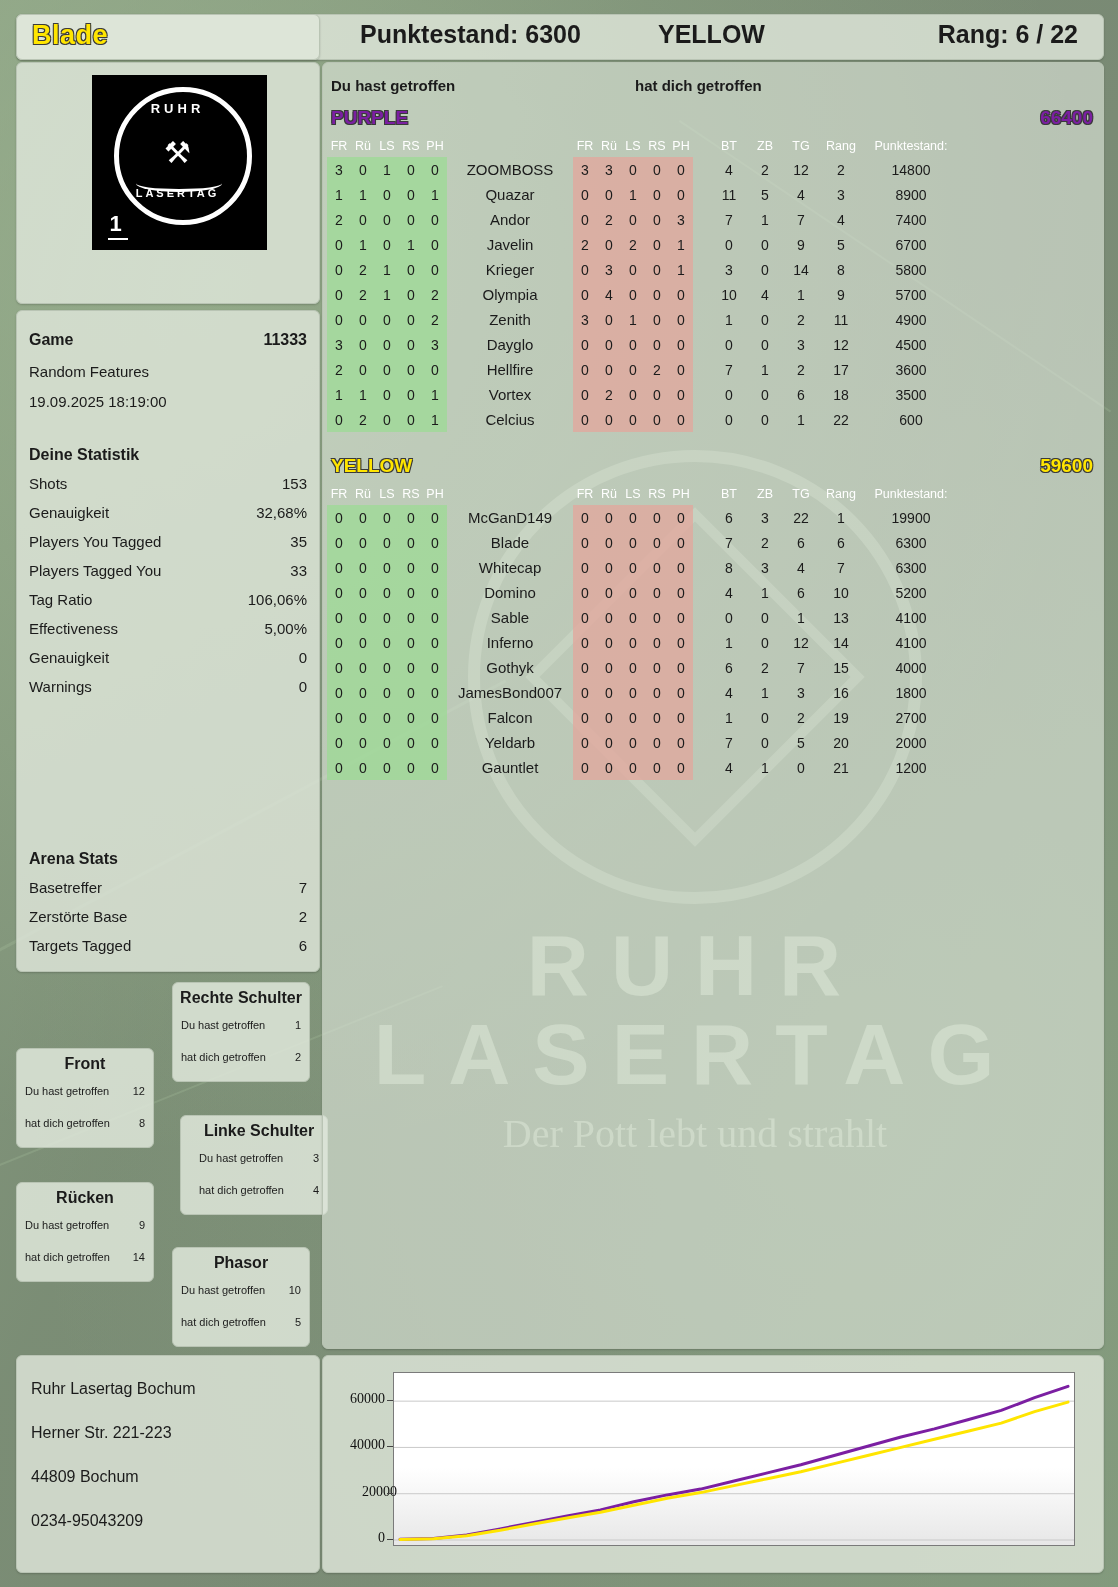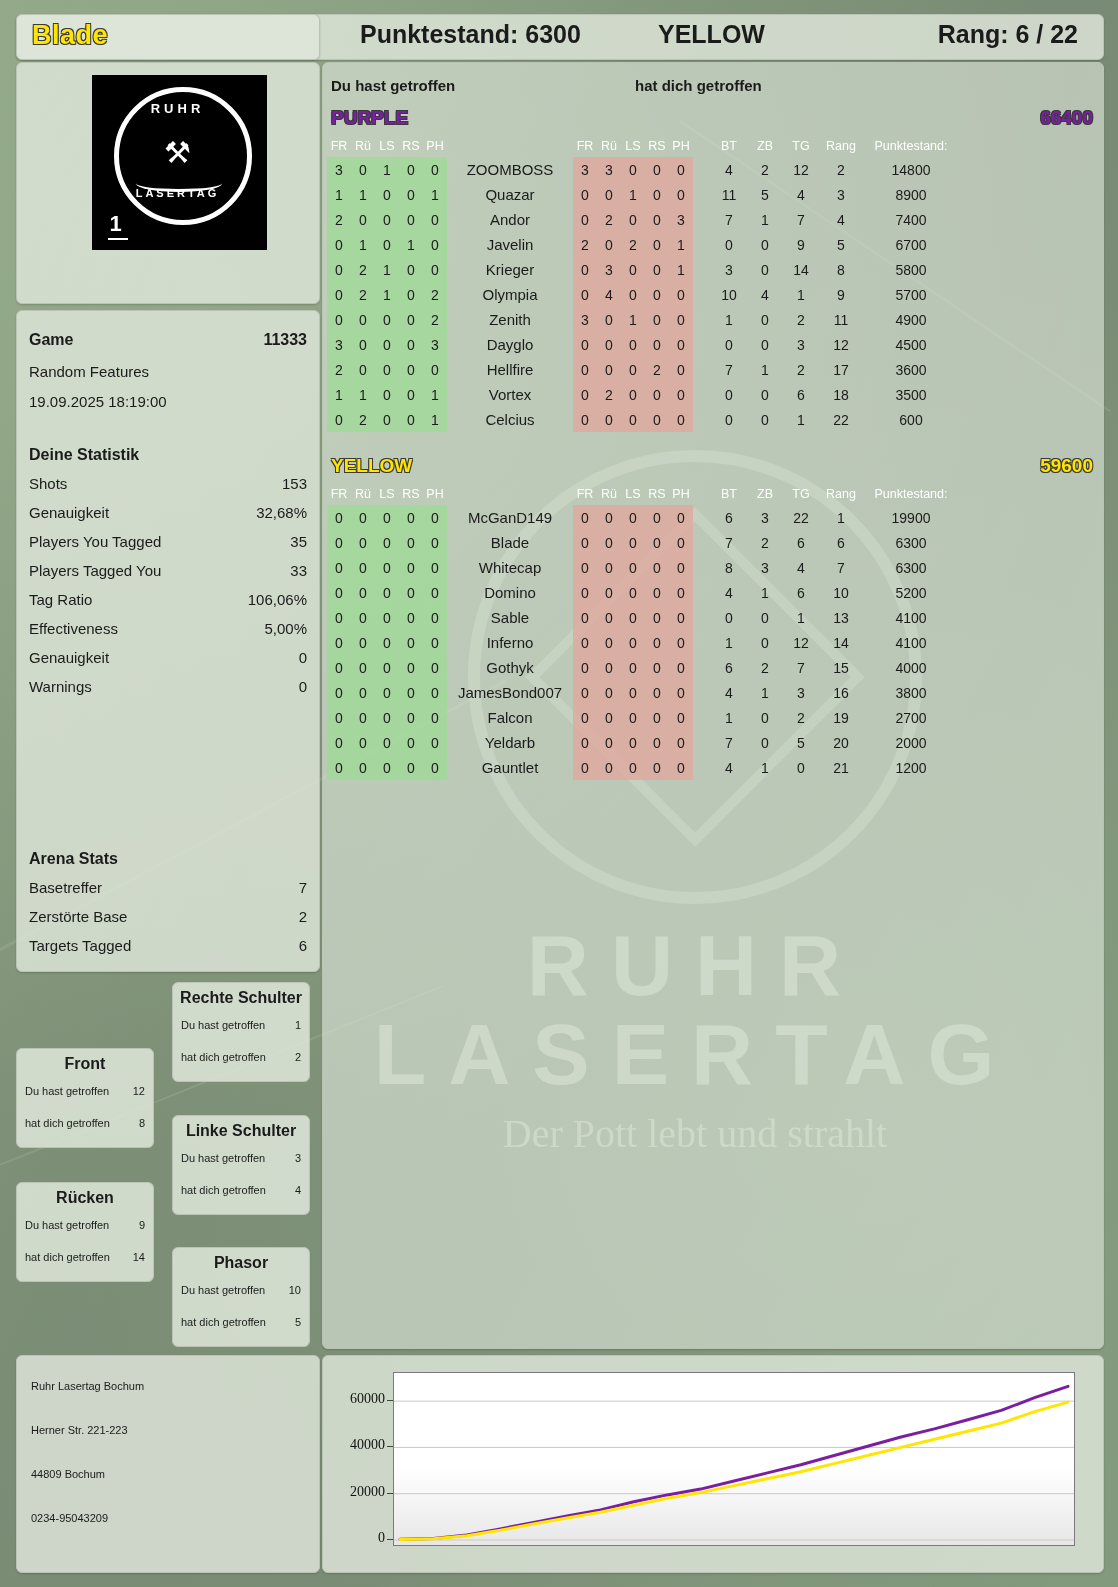--- a/index.html
+++ b/index.html
@@ -100,21 +100,21 @@
 
   
   .body-panel{background:rgba(223,231,219,.85);border:1px solid #b9c4b4;border-radius:6px;position:absolute;}
   .bp-title{text-align:center;font-weight:bold;font-size:16px;margin-top:6px;}
   .bp-row{font-size:11px;margin:8px 8px 0 8px;position:relative;height:14px;}
   .bp-row .l{position:absolute;left:0;}
   .bp-row .r{position:absolute;right:0;}
 
   
   #address-panel{left:16px;top:1355px;width:302px;height:216px;}
-  .addr-line{position:absolute;left:14px;font-size:11px;}
+  .addr-line{position:absolute;left:14px;font-size:16px;}
 
   
   #score-panel{left:322px;top:62px;width:780px;height:1285px;background:rgba(223,231,219,.62);}
   .col-head{position:absolute;font-weight:bold;font-size:15px;}
   .team-name{position:absolute;font-weight:bold;font-size:19px;
     text-shadow:1px 1px 0 #3a3a3a,-1px 1px 0 #3a3a3a,1px -1px 0 #3a3a3a,-1px -1px 0 #3a3a3a;}
   .team-score{position:absolute;font-weight:bold;font-size:19px;
     text-shadow:1px 1px 0 #3a3a3a,-1px 1px 0 #3a3a3a,1px -1px 0 #3a3a3a,-1px -1px 0 #3a3a3a;}
 
   table.stats{position:absolute;border-collapse:collapse;font-size:14px;}
@@ -252,21 +252,21 @@
   <div class="bp-row" style="margin-top:12px;">
     <span class="l">Du hast getroffen</span>
     <span class="r">12</span>
   </div>
   <div class="bp-row" style="margin-top:18px;">
     <span class="l">hat dich getroffen</span>
     <span class="r">8</span>
   </div>
 </div>
 
-<div class="body-panel" style="left:172px;top:1115px;width:136px;height:98px;">
+<div class="body-panel" style="left:180px;top:1115px;width:136px;height:98px;padding-left:10px;">
   <div class="bp-title">Linke Schulter</div>
   <div class="bp-row" style="margin-top:12px;">
     <span class="l">Du hast getroffen</span>
     <span class="r">3</span>
   </div>
   <div class="bp-row" style="margin-top:18px;">
     <span class="l">hat dich getroffen</span>
     <span class="r">4</span>
   </div>
 </div>
@@ -713,21 +713,21 @@
           <td class="red">0</td>
           <td class="red">0</td>
           <td class="red">0</td>
           <td class="red">0</td>
           <td class="red">0</td>
           <td class="spacer"></td>
           <td class="plain">4</td>
           <td class="plain">1</td>
           <td class="plain">3</td>
           <td class="rangcell">16</td>
-          <td class="pointscell">3800</td>
+          <td class="pointscell">1800</td>
         </tr>
         <tr>
           <td class="green">0</td>
           <td class="green">0</td>
           <td class="green">0</td>
           <td class="green">0</td>
           <td class="green">0</td>
           <td class="namecell">Falcon</td>
           <td class="red">0</td>
           <td class="red">0</td>
@@ -790,20 +790,20 @@
         <line x1="0" y1="120.71428571428572" x2="680" y2="120.71428571428572" stroke="#c9c9c9" stroke-width="1"></line>
         <line x1="0" y1="74.42857142857143" x2="680" y2="74.42857142857143" stroke="#c9c9c9" stroke-width="1"></line>
         <line x1="0" y1="28.14285714285714" x2="680" y2="28.14285714285714" stroke="#c9c9c9" stroke-width="1"></line>
         <path d="M6.0 166.3 L39.4 165.4 L72.8 161.9 L106.2 155.9 L139.6 149.4 L173.0 142.9 L206.4 136.9 L239.8 128.8 L273.2 121.9 L306.6 116.1 L340.0 108.0 L373.4 99.9 L406.8 91.8 L440.2 82.5 L473.6 73.3 L507.0 64.0 L540.4 55.9 L573.8 46.7 L607.2 37.4 L640.6 24.7 L674.0 13.3 " fill="none" stroke="#7b1fa2" stroke-width="3" stroke-linejoin="round" stroke-linecap="round"></path>
         <path d="M6.0 166.5 L39.4 165.8 L72.8 162.8 L106.2 157.3 L139.6 151.0 L173.0 145.0 L206.4 139.2 L239.8 132.3 L273.2 125.3 L306.6 119.6 L340.0 112.6 L373.4 105.7 L406.8 98.7 L440.2 90.6 L473.6 82.5 L507.0 74.4 L540.4 66.3 L573.8 58.2 L607.2 50.1 L640.6 38.6 L674.0 29.1 " fill="none" stroke="#ffe500" stroke-width="3" stroke-linejoin="round" stroke-linecap="round"></path>
       </svg>
   </div>
   <div id="chart-labels">
       <div class="y-lab" style="top: 174px; left: 0px; width: 62px;">0</div>
       <div class="tick" style="top: 183px; left: 64px;"></div>
-      <div class="y-lab" style="top: 127.714px; left: 0px; width: 62px;">20000</div>
+      <div class="y-lab" style="top: 127.714px; left: 0px; width: 62px; padding-left: 12px;">20000</div>
       <div class="tick" style="top: 136.714px; left: 64px;"></div>
       <div class="y-lab" style="top: 81.4286px; left: 0px; width: 62px;">40000</div>
       <div class="tick" style="top: 90.4286px; left: 64px;"></div>
       <div class="y-lab" style="top: 35.1429px; left: 0px; width: 62px;">60000</div>
       <div class="tick" style="top: 44.1429px; left: 64px;"></div>
     </div>
 </div>
 
 </body></html>

